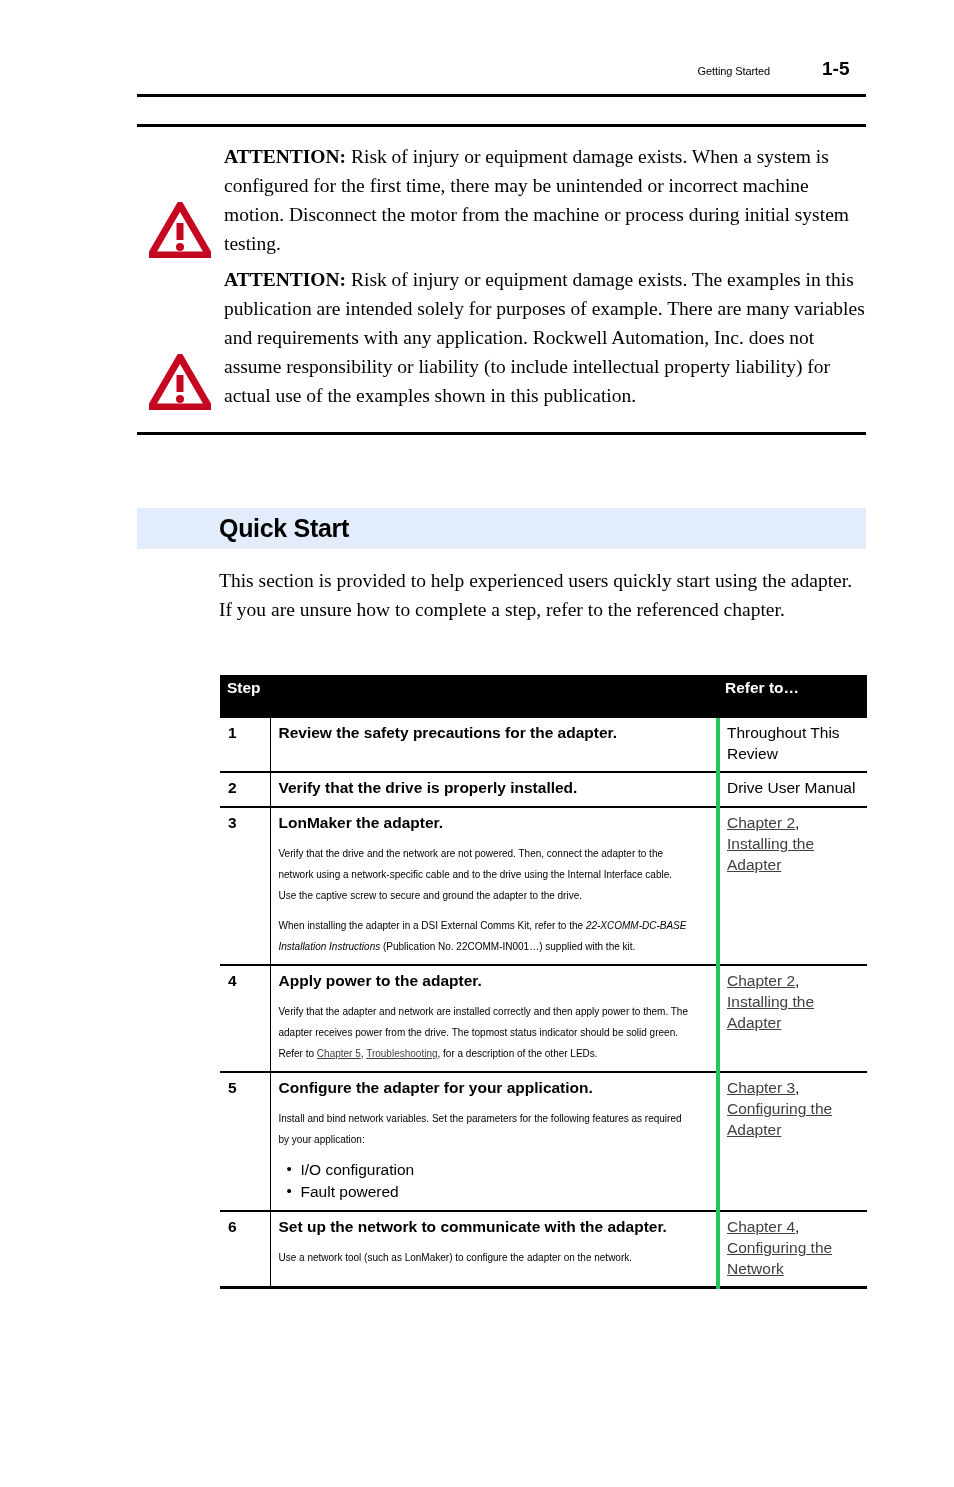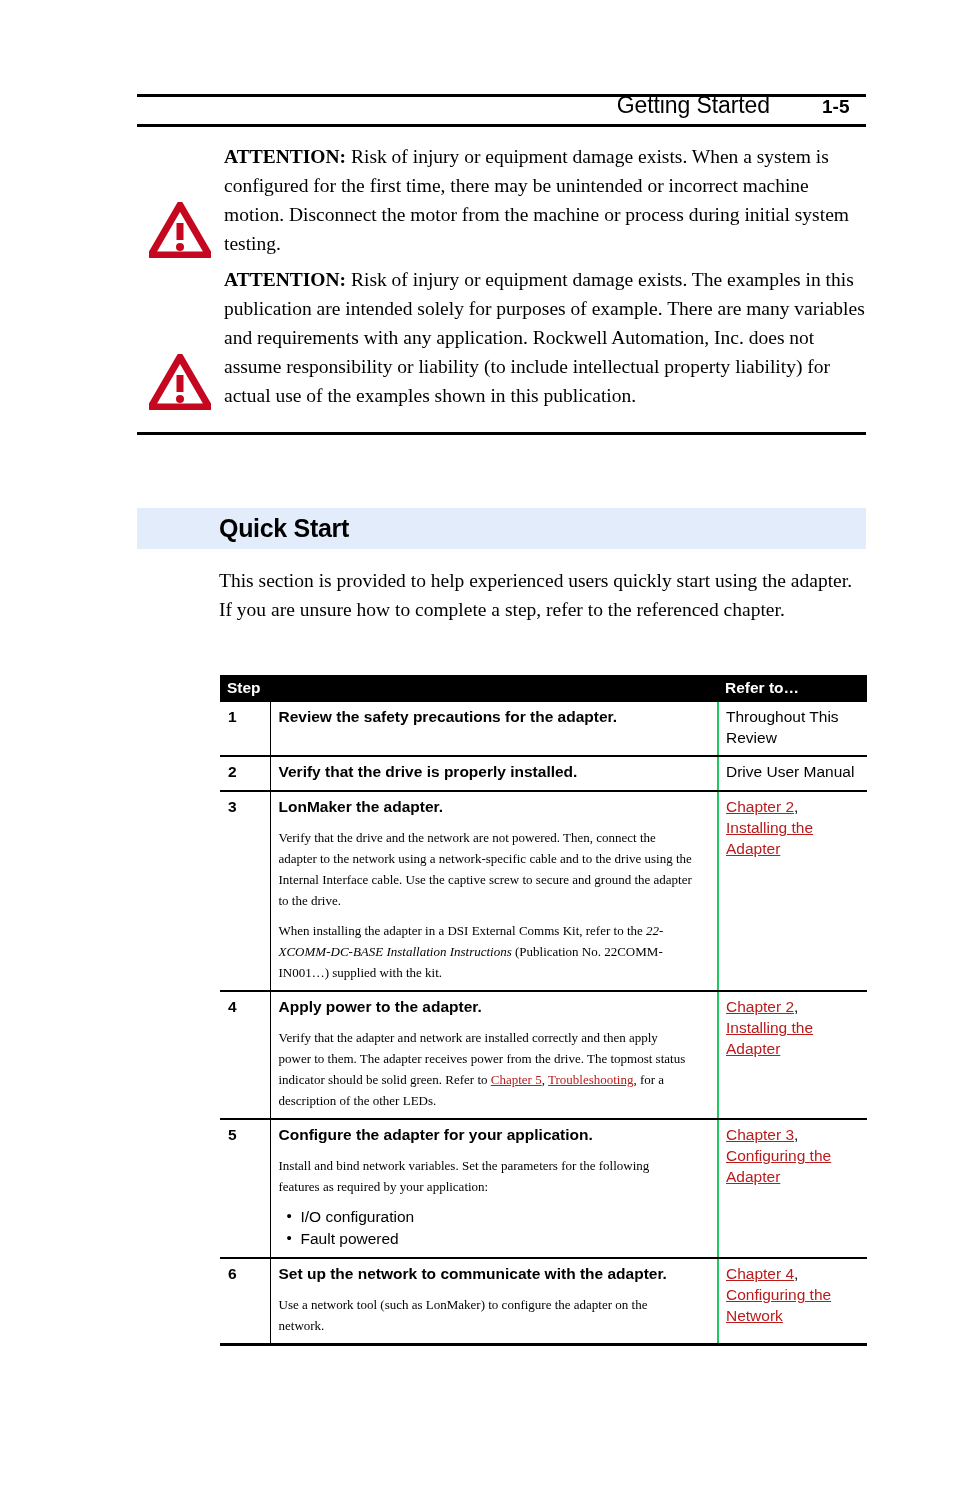--- a/index.html
+++ b/index.html
@@ -29,23 +29,22 @@
     position: absolute;
     left: 137px;
     top: 58px;
     width: 729px;
     display: flex;
     justify-content: flex-end;
     align-items: baseline;
     font-family: "Liberation Sans", sans-serif;
   }
   .runhead-title {
-    font-size: 23px;
+    font-size: 11px;
     letter-spacing: -0.1px;
-    margin-top: 34px;
   }
   .runhead-folio {
     font-size: 19px;
     font-weight: bold;
     margin-left: 52px;
     width: 44px;
     text-align: left;
   }
   .rule-head {
     position: absolute;
@@ -151,57 +150,56 @@
     vertical-align: top;
     padding: 0;
   }
 
   .qs-head th {
     background: #000000;
     color: #ffffff;
     font-size: 15.5px;
     font-weight: bold;
     line-height: 20px;
-    padding: 3px 0 4px 7px;
+    padding: 3px 0 20px 7px;
     text-align: left;
   }
 
   .qs-row > td {
     border-bottom: 2px solid #000000;
     padding: 4px 7px 7px 7px;
   }
   .qs-row > td.cell-step {
     border-right: 1px solid #000000;
     font-size: 15.5px;
     font-weight: bold;
     line-height: 21px;
     padding-left: 8px;
     padding-right: 4px;
   }
   .qs-row > td.cell-desc {
-    border-right: 2px solid #22c55e;
+    border-right: 4px solid #22c55e;
     padding-left: 8px;
   }
   .qs-row > td.cell-ref {
     font-size: 15.5px;
     line-height: 21px;
   }
   .qs-row.last > td { border-bottom: 3px solid #000000; }
 
   .step-title {
     font-size: 15.5px;
     font-weight: bold;
     line-height: 22px;
     margin: 0 0 0 0;
   }
   .step-para {
-    font-size: 13px;
+    font-size: 10px;
     line-height: 21px;
     margin: 9px 18px 0 0;
-    font-family: Liberation Serif, serif;
   }
   .step-list {
     margin: 9px 0 0 0;
     padding: 0 0 0 22px;
     list-style: none;
   }
   .step-list li {
     font-size: 15.5px;
     line-height: 22px;
     position: relative;
@@ -209,21 +207,21 @@
   .step-list li::before {
     content: "\2022";
     position: absolute;
     left: -14px;
     top: -1px;
     font-size: 15px;
   }
 
   a.doclink,
   .doclink {
-    color: #b91c1c;
+    color: #404040;
     text-decoration: underline;
   }
   .ital { font-style: italic; }
 </style>
 </head>
 <body>
 
 <div class="page">
 
   <div class="runhead">

